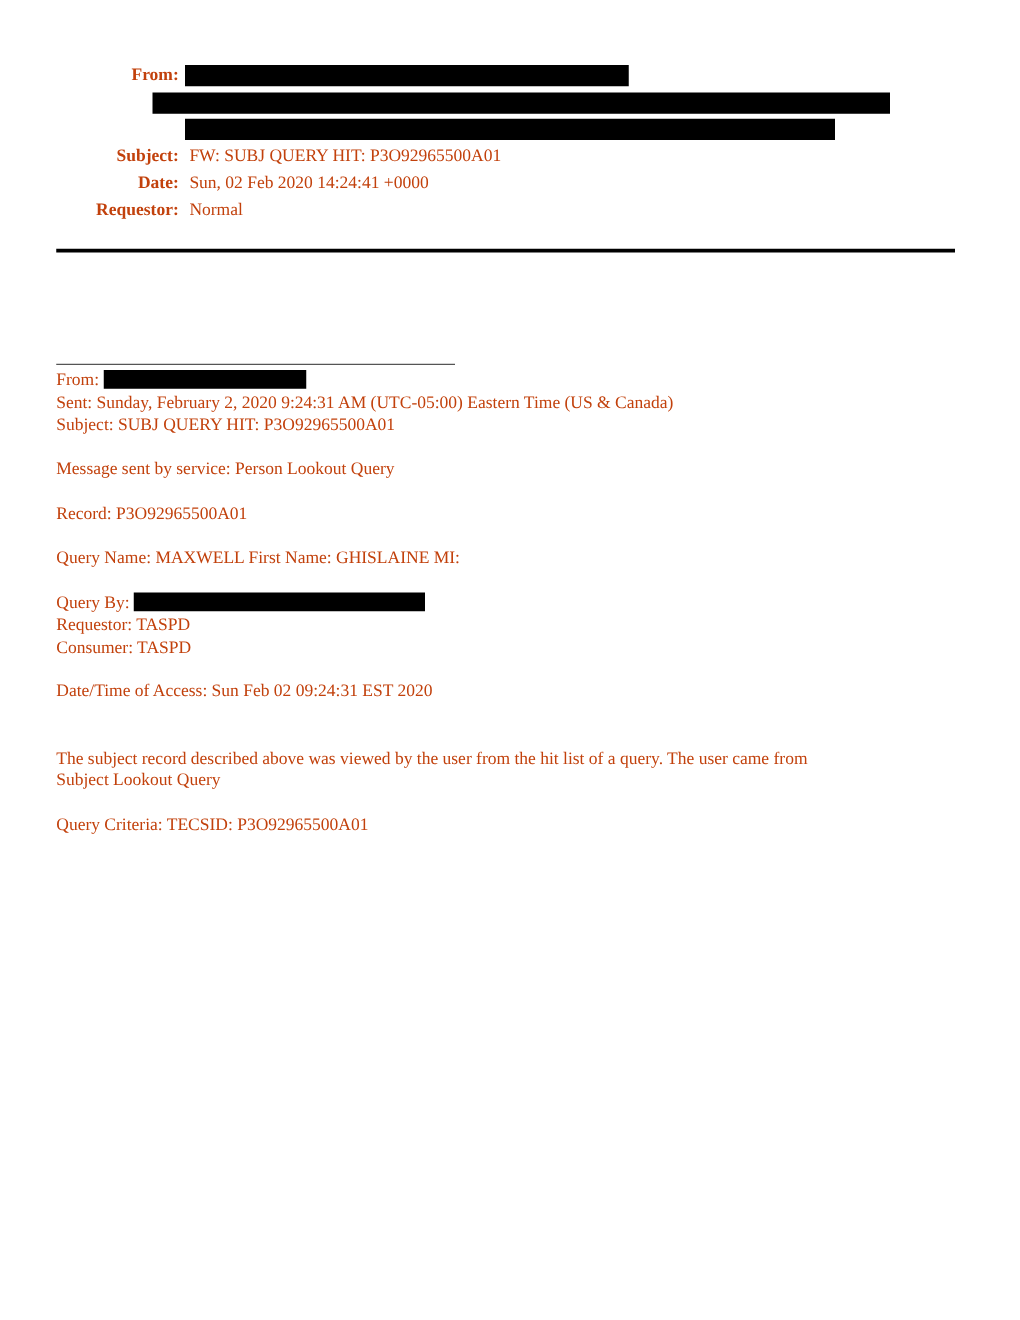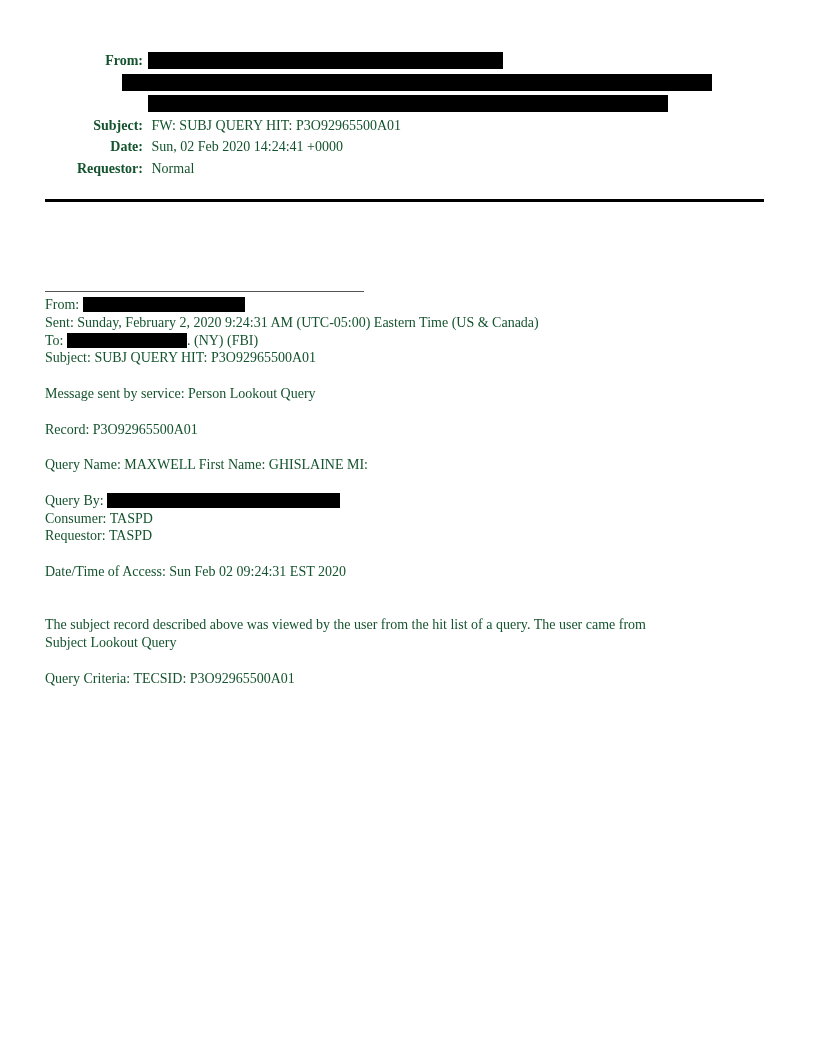--- a/index.html
+++ b/index.html
@@ -5,21 +5,21 @@
   html, body {
     margin: 0;
     padding: 0;
     background: #ffffff;
   }
   .page {
     position: relative;
     width: 816px;
     height: 1056px;
     background: #ffffff;
-    color: #14532d;
+    color: #c2410c;
     font-family: "Liberation Serif", serif;
     font-size: 14px;
     overflow: hidden;
   }
 
   
   .email-header {
     position: absolute;
     left: 45px;
     top: 50px;
@@ -135,43 +135,42 @@
   <div class="rule"></div>
 
   <div class="quote-divider"></div>
 
   <div class="email-body">
 
     <div class="bline"><span>From: </span><span class="redact-inline rw-from"></span><span></span></div>
 
     <div class="bline">Sent: Sunday, February 2, 2020 9:24:31 AM (UTC-05:00) Eastern Time (US &amp; Canada)</div>
 
-    <div class="bline"><span>To: </span><span class="redact-inline rw-to"></span><span>. (NY) (FBI)</span></div>
 
     <div class="bline">Subject: SUBJ QUERY HIT: P3O92965500A01</div>
 
     <div class="bline"></div>
 
     <div class="bline">Message sent by service: Person Lookout Query</div>
 
     <div class="bline"></div>
 
     <div class="bline">Record: P3O92965500A01</div>
 
     <div class="bline"></div>
 
     <div class="bline">Query Name: MAXWELL First Name: GHISLAINE MI:</div>
 
     <div class="bline"></div>
 
     <div class="bline"><span>Query By: </span><span class="redact-inline rw-query"></span><span></span></div>
 
+    <div class="bline">Requestor: TASPD</div>
+
     <div class="bline">Consumer: TASPD</div>
-
-    <div class="bline">Requestor: TASPD</div>
 
     <div class="bline"></div>
 
     <div class="bline">Date/Time of Access: Sun Feb 02 09:24:31 EST 2020</div>
 
     <div class="bline"></div>
 
 
     <div class="bline"></div>
 

